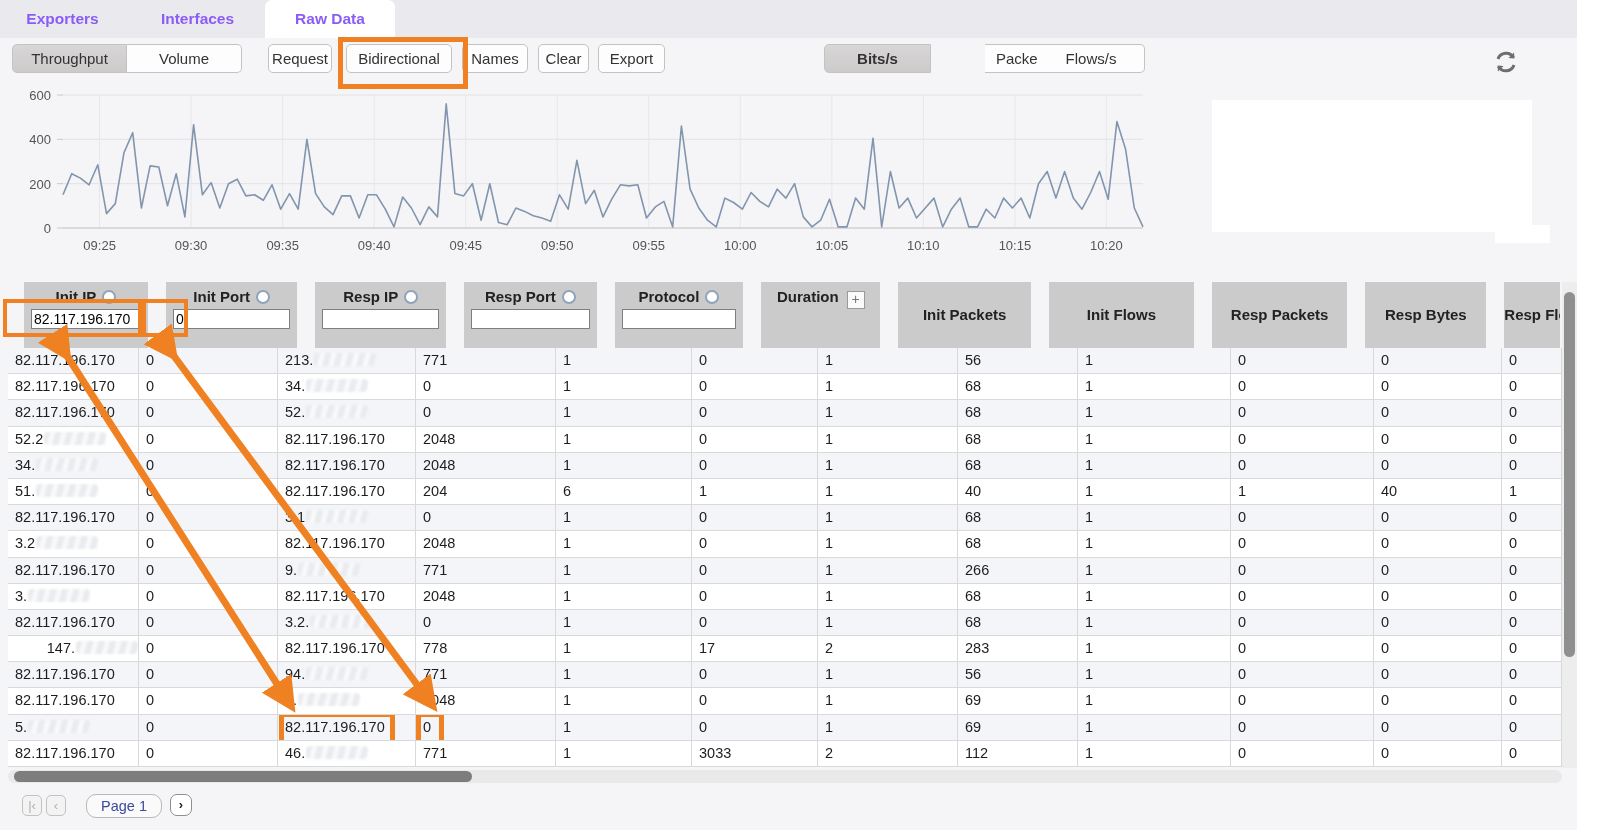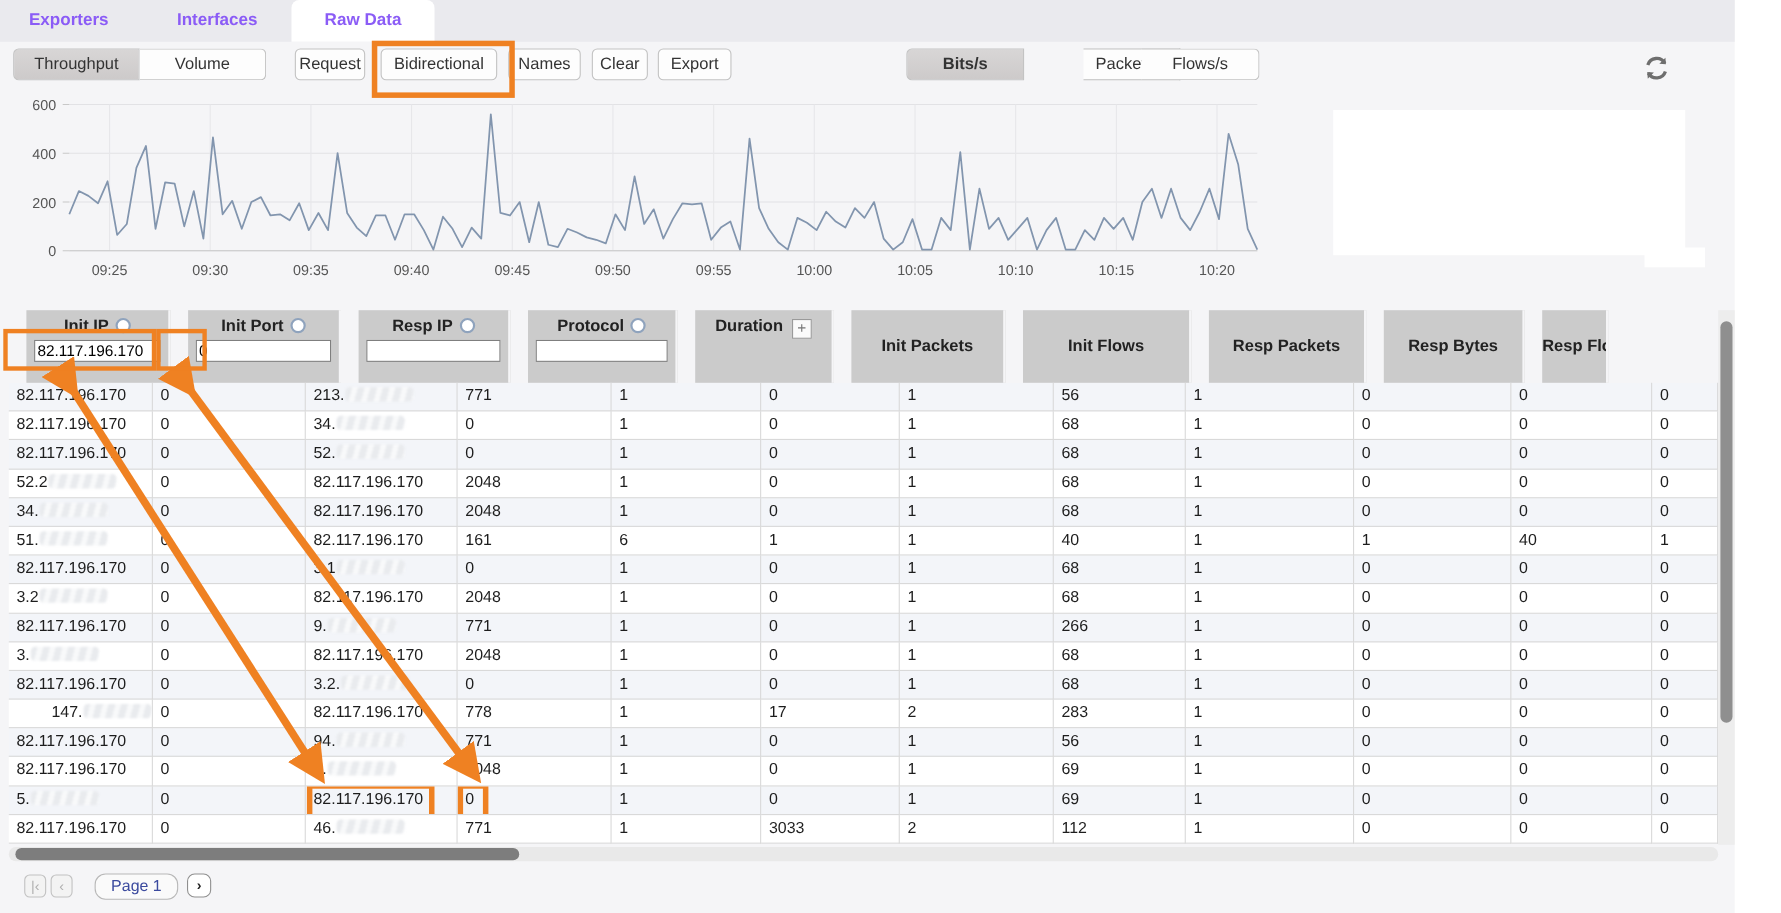--- a/index.html
+++ b/index.html
@@ -151,20 +151,24 @@
             <input class="finput" type="text" value="82.117.196.170" style="">
           </div>
           <div class="hcell" style="width: 139px;">
             <div class="lbl"><span>Init Port</span><span class="circle"></span></div>
             <input class="finput" type="text" value="0" style="">
           </div>
           <div class="hcell" style="width: 138px;">
             <div class="lbl"><span>Resp IP</span><span class="circle"></span></div>
             <input class="finput" type="text" style="">
           </div>
+          <div class="hcell" style="width: 140px;">
+            <div class="lbl"><span>Resp Port</span><span class="circle"></span></div>
+            <input class="finput" type="text" style="">
+          </div>
           <div class="hcell" style="width: 136px;">
             <div class="lbl"><span>Protocol</span><span class="circle"></span></div>
             <input class="finput" type="text" style="">
           </div>
           <div class="hcell" style="width: 126px;">
             <div class="lbl"><span>Duration</span><span class="plusbtn">+</span></div>
           </div>
           <div class="hcell center" style="width: 140px;">
             <div class="lbl"><span>Init Packets</span></div>
           </div>
@@ -249,21 +253,21 @@
             <div class="tcell" style="width: 120px;">68</div>
             <div class="tcell" style="width: 153px;">1</div>
             <div class="tcell" style="width: 143px;">0</div>
             <div class="tcell" style="width: 128px;">0</div>
             <div class="tcell" style="width: 60px;">0</div>
           </div>
           <div class="trow even">
             <div class="tcell" style="width: 131px;"><span>51.</span><span class="smudge"></span></div>
             <div class="tcell" style="width: 139px;">0</div>
             <div class="tcell" style="width: 138px;">82.117.196.170</div>
-            <div class="tcell" style="width: 140px;">161</div>
+            <div class="tcell" style="width: 140px;">204</div>
             <div class="tcell" style="width: 136px;">6</div>
             <div class="tcell" style="width: 126px;">1</div>
             <div class="tcell" style="width: 140px;">1</div>
             <div class="tcell" style="width: 120px;">40</div>
             <div class="tcell" style="width: 153px;">1</div>
             <div class="tcell" style="width: 143px;">1</div>
             <div class="tcell" style="width: 128px;">40</div>
             <div class="tcell" style="width: 60px;">1</div>
           </div>
           <div class="trow odd">

